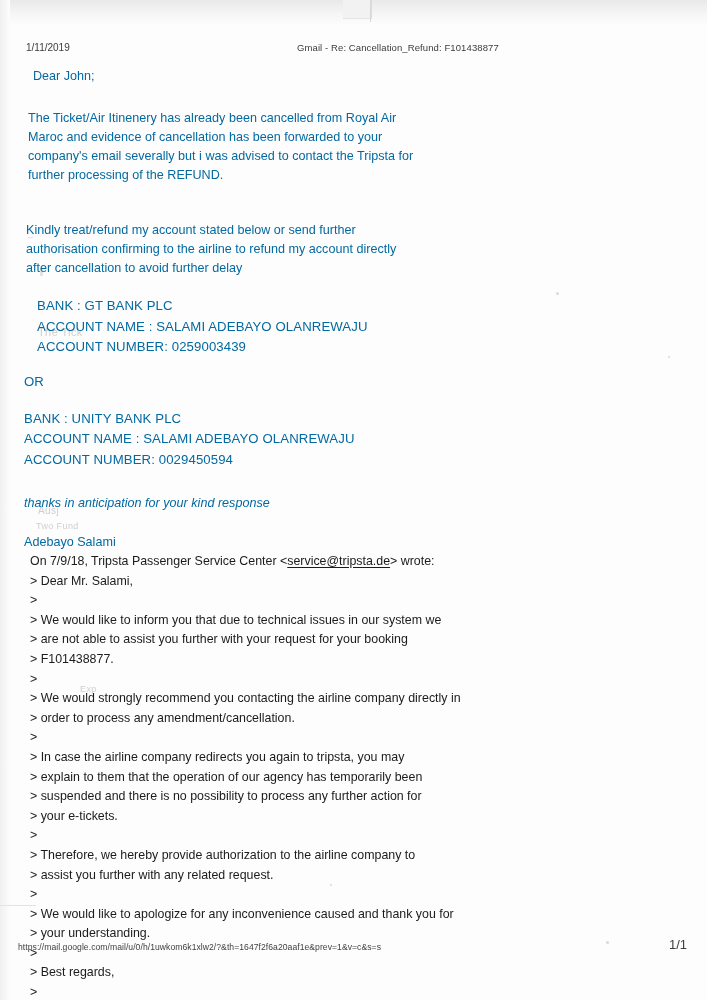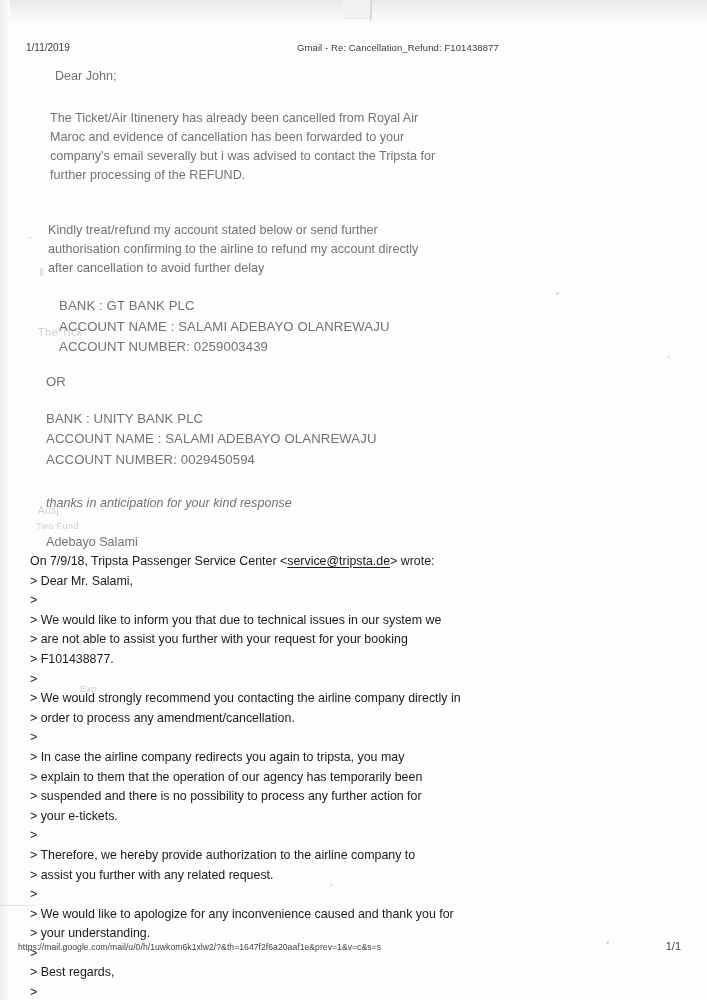--- a/index.html
+++ b/index.html
@@ -69,26 +69,26 @@
     position: absolute;
     left: 297px; top: 0;
     font-size: 9.5px;
     color: #3c3c3c;
     letter-spacing: 0.1px;
   }
 
   
   .body-text {
     position: absolute;
-    left: 46px;
+    left: 24px;
     top: 62px;
     width: 630px;
     font-size: 12.6px;
     line-height: 19px;
-    color: #737373;
+    color: #0369a1;
   }
 
   .blk { margin-bottom: 0; }
 
   .p-greeting { margin-left: 9px; margin-top: 5px; }
   .p-thanks   { margin-left: 9px; margin-top: 23px; }
   .p-para1    { margin-left: 4px; margin-top: 23px; width: 390px; }
   .p-para2    { margin-left: 2px; margin-top: 36px; width: 380px; }
 
   .bank-blk {
@@ -135,23 +135,23 @@
   .footer {
     position: absolute;
     left: 18px;
     bottom: 48px;
     font-size: 8.6px;
     color: #3f3f3f;
     letter-spacing: 0.05px;
   }
   .footer-page {
     position: absolute;
-    right: 26px;
+    right: 20px;
     bottom: 48px;
-    font-size: 11px;
+    font-size: 13px;
     color: #3f3f3f;
     margin-left: 12px;
   }
 
   
   .speck {
     position: absolute;
     background: #d9d9d9;
     border-radius: 50%;
   }

